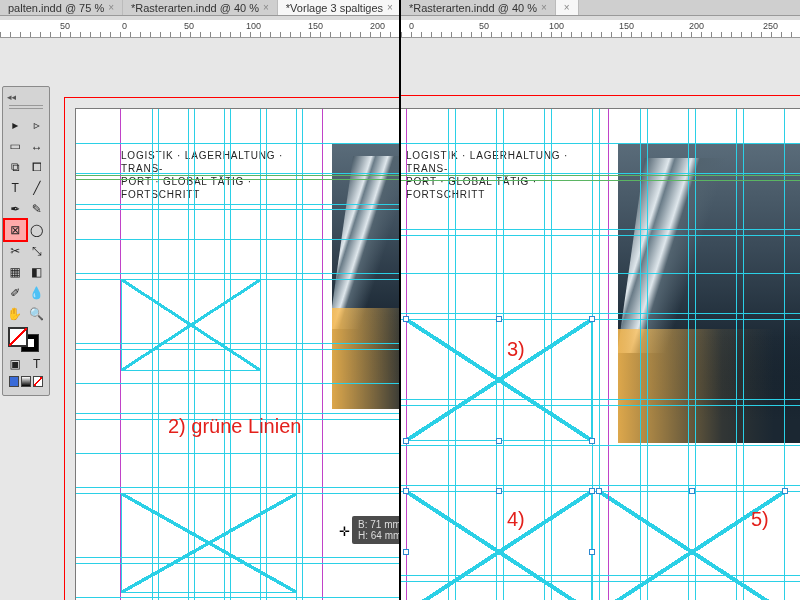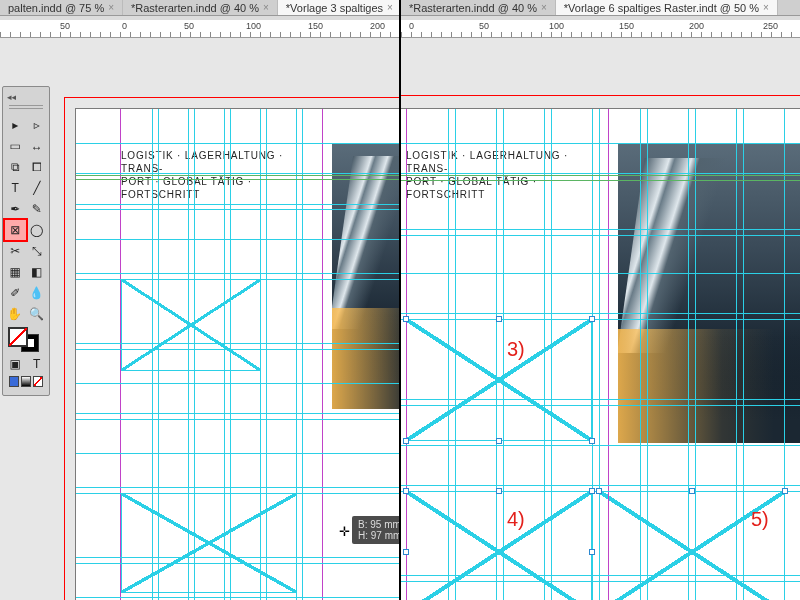--- a/index.html
+++ b/index.html
@@ -156,21 +156,20 @@
       <span>*Vorlage 3 spaltiges</span>
       <span class="close">×</span>
     </div>
 </div>
 <div class="tabstrip right">
   <div class="tab">
       <span>*Rasterarten.indd @ 40 %</span>
       <span class="close">×</span>
     </div>
   <div class="tab active">
-      <span>*Vorlage 6 spaltiges Raster.indt @ 50 %</span>
       <span class="close">×</span>
     </div>
 </div>
 
 <div class="ruler-h left">
   <span style="left:60px">50</span>
   <span style="left:122px">0</span>
   <span style="left:184px">50</span>
   <span style="left:246px">100</span>
   <span style="left:308px">150</span>
@@ -272,24 +271,25 @@
       <div>PORT  ·  GLOBAL TÄTIG  ·  FORTSCHRITT</div>
     </div>
 
     <div class="xbox" style="left:45px; top:170px; width:140px; height:92px;"></div>
     <div class="xbox" style="left:45px; top:384px; width:176px; height:100px;"></div>
 
     <div class="photo" style="left:256px; top:34px; width:180px; height:266px;"></div>
   </div>
 
   <div class="anno small" style="left:12px; top:216px;">1)</div>
+  <div class="anno" style="left:168px; top:377px;">2) grüne Linien</div>
 
   <div class="cursor" style="left:339px; top:486px;">✛</div>
-  <div class="measure" style="left:352px; top:478px;"><span>B:</span> <span>95 mm</span>
-<span>H:</span> <span>97 mm</span></div>
+  <div class="measure" style="left:352px; top:478px;"><span>B:</span> <span>71 mm</span>
+<span>H:</span> <span>64 mm</span></div>
 </div>
 
 <div class="pane right">
   <div class="page" style="left:-10px; top:70px; width:620px; height:620px;">
     <div class="bleed" style="left:-14px; top:-14px; right:-14px; bottom:-14px;"></div>
 
     <div class="gl-v gl-m" style="left:14px"></div>
     <div class="gl-v" style="left:56px"></div>
     <div class="gl-v" style="left:63px"></div>
     <div class="gl-v" style="left:104px"></div>

